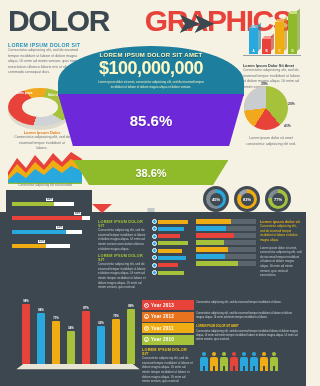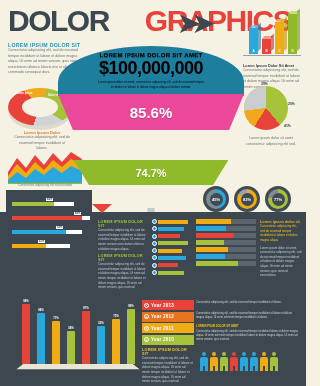--- a/index.html
+++ b/index.html
@@ -51,29 +51,29 @@
   .donut-txt{position:absolute;font-size:2.6px;color:#fff;font-weight:bold;}
   .donut-cap{ position:absolute; left:14px; top:130px; width:56px; text-align:center;}
   .cap-orange{ font-size:4px; font-weight:bold; color:#e07b1e;}
 
   
   .area-wrap{position:absolute; left:8px; top:150px; width:74px; height:34px;}
   .area-cap{position:absolute; left:6px; top:183px; width:78px; text-align:center; font-size:3px; color:#6b7177;}
 
   
   .funnel { position:absolute; left:58px; top:46px; width:186px; height:166px; }
-  .fl { position:absolute; left:50%; transform:translateX(-50%); text-align:center; color:#000000; font-weight:bold;}
+  .fl { position:absolute; left:50%; transform:translateX(-50%); text-align:center; color:#fef9c3; font-weight:bold;}
   .f-top { top:0; width:186px; height:50px; background:#1e7e9e; border-radius:50%/36px 36px 0 0; }
   .f-top-inner{ position:absolute; top:6px; left:0; width:186px; text-align:center;}
   .f-title{ font-size:6px; letter-spacing:.3px; text-shadow:0 1px 0 #0006;}
   .f-amount{ font-size:18px; line-height:19px; margin-top:1px; letter-spacing:-.5px;}
   .f-sub{ font-size:3px; font-weight:normal; line-height:1.5; margin:2px auto 0; width:110px; opacity:.92;}
   .seg { position:absolute; left:50%; transform:translateX(-50%); color:#fff; font-weight:bold; text-align:center;
          display:flex; align-items:center; justify-content:center; text-shadow:0 1px 1px #0003;}
-  .seg1{ top:48px; width:186px; height:36px; background:#ec4899; font-size:15px;
+  .seg1{ top:48px; width:186px; height:52px; background:#6d28d9; font-size:15px;
          clip-path:polygon(0 0,100% 0,92% 100%,8% 100%);}
   .seg2{ top:84px; width:172px; height:30px; background:#f0ad13; font-size:13px;
          clip-path:polygon(0 0,100% 0,90% 100%,10% 100%);}
   .seg3{ top:114px; width:155px; height:25px; background:#8fbb2a; font-size:11px;
          clip-path:polygon(0 0,100% 0,90% 100%,10% 100%);}
   .seg4{ top:139px; width:140px; height:24px; background:#e8433a; font-size:10px;
          clip-path:polygon(0 0,100% 0,88% 100%,12% 100%);}
   .f-stem{ position:absolute; top:162px; left:50%; transform:translateX(-50%); width:7px;height:6px;background:#c4c8cb;}
 
   
@@ -215,21 +215,21 @@
 
   <div class="funnel">
     <div class="fl f-top">
       <div class="f-top-inner">
         <div class="f-title">LOREM IPSUM DOLOR SIT AMET</div>
         <div class="f-amount">$100,000,000</div>
         <div class="f-sub">Lorem ipsum dolor sit amet, consectetur adipisicing elit, sed do eiusmod tempor incididunt ut labore et dolore magna aliqua et dolore veniam.</div>
       </div>
     </div>
     <div class="seg seg1">85.6%</div>
-    <div class="seg seg3">74.7%</div>
+    <div class="seg seg3">38.6%</div>
     <div class="f-stem"></div>
   </div>
 
   <div class="mid-dark"></div>
   <div class="ribbon"></div>
 
   <div class="badges">
     <div class="badge">
       <div class="ring" style="background:conic-gradient(#29a8dd 0 45%,#7f8b93 45% 100%)">
         <div class="core">45%</div>

